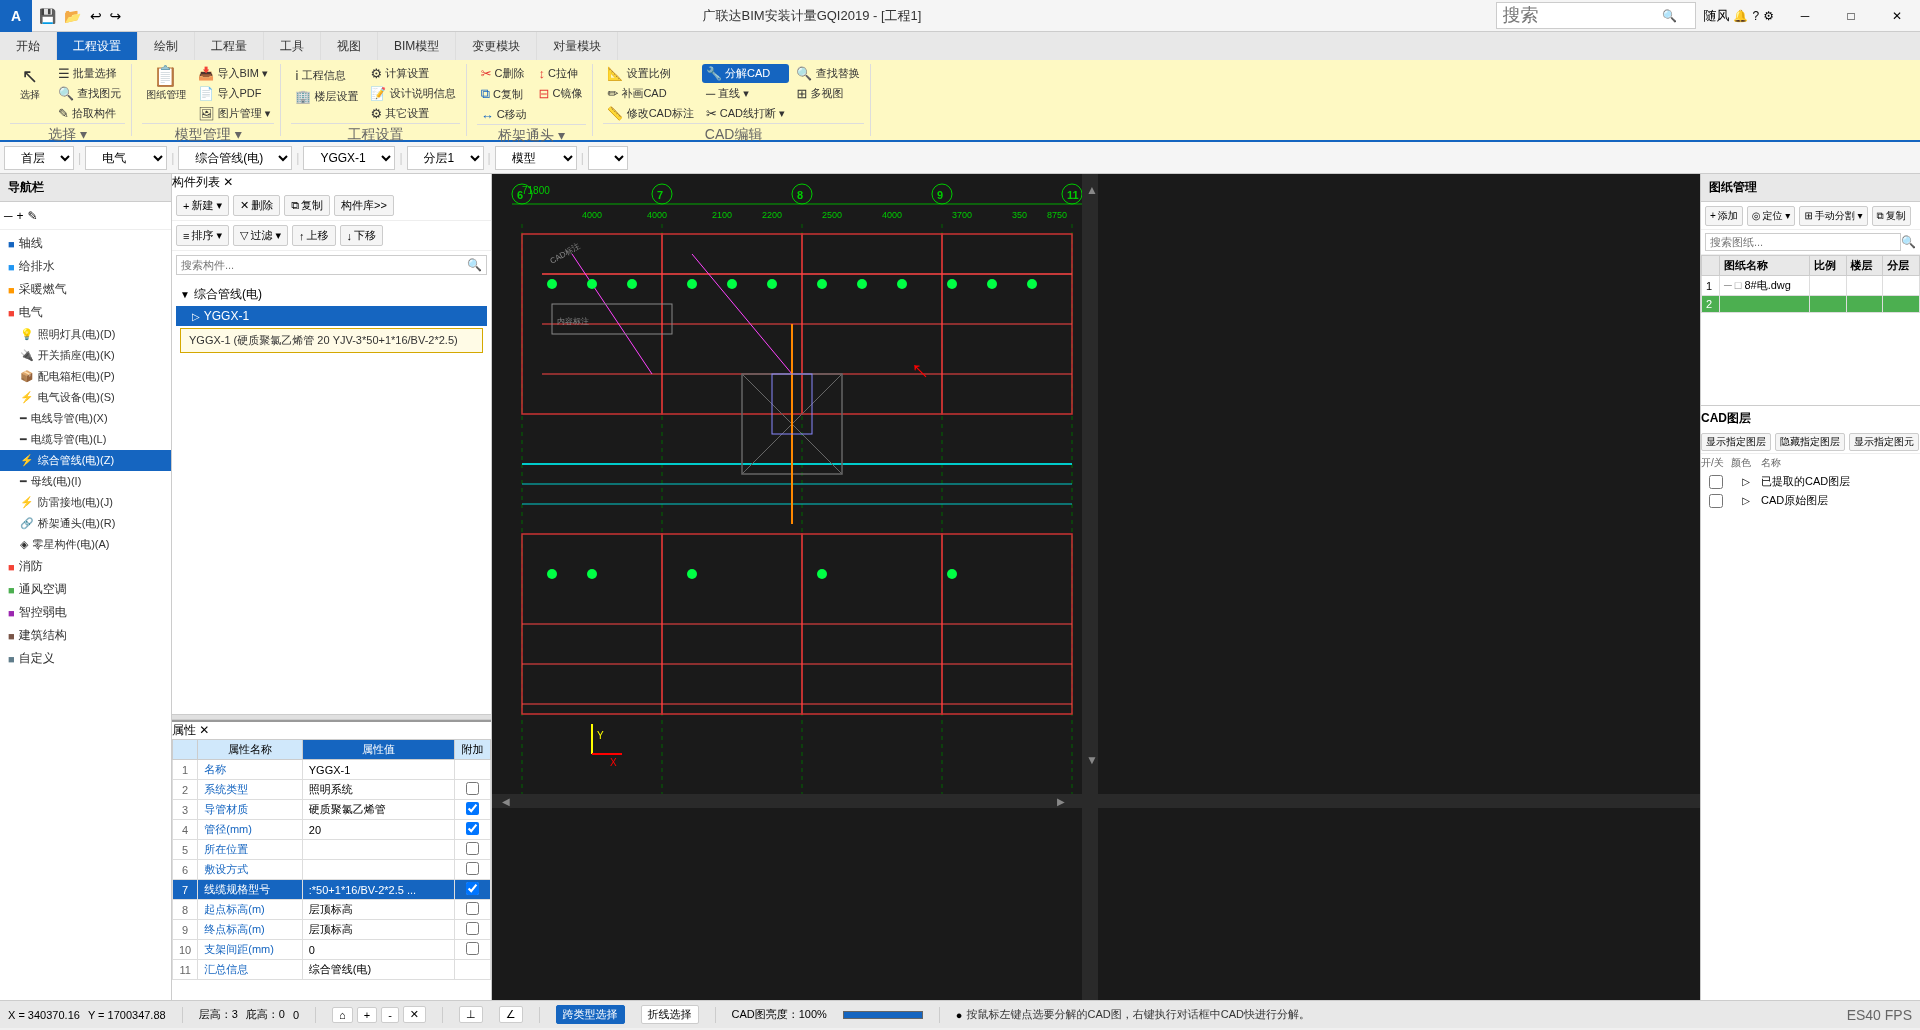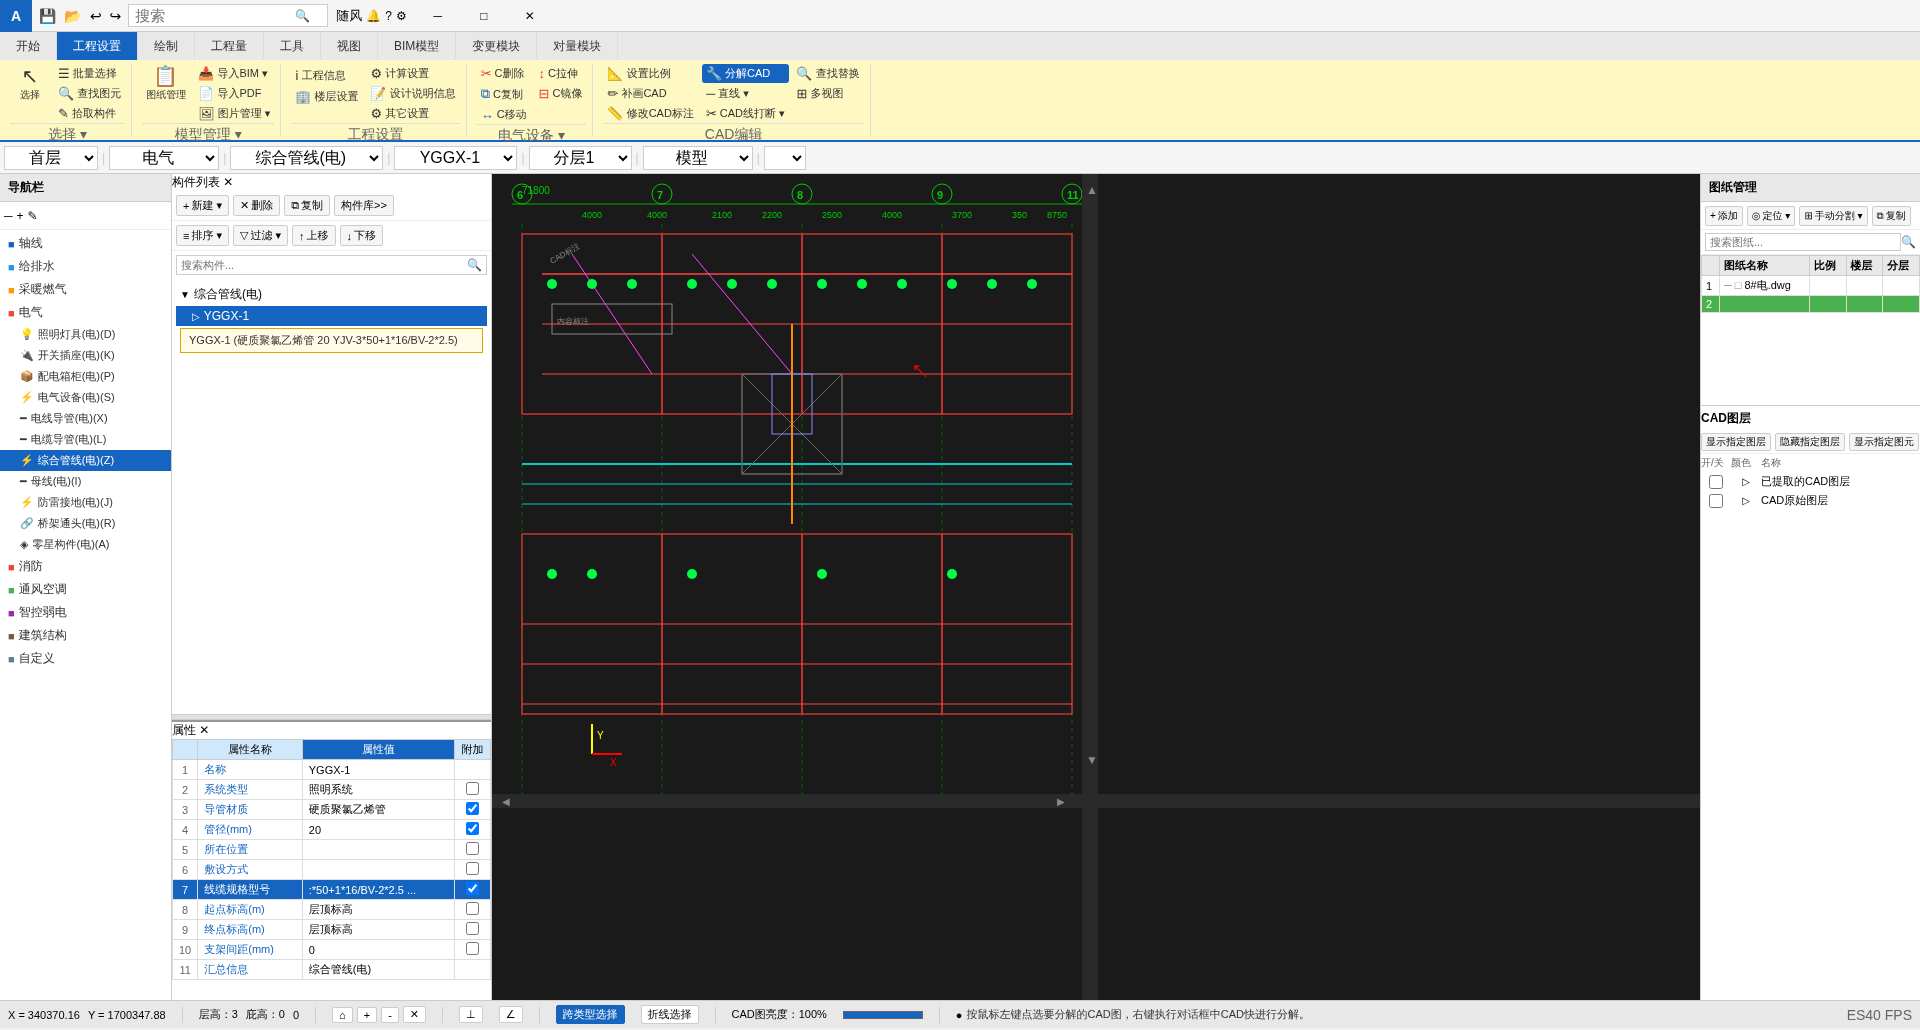--- a/index.html
+++ b/index.html
@@ -38,21 +38,21 @@
     #titlebar .search-area {
       display: flex;
       align-items: center;
       margin-right: 8px;
       border: 1px solid #ccc;
       background: white;
       padding: 2px 6px;
       width: 200px;
     }
     #titlebar .search-area input {
-      border: none; outline: none; font-size: 15px; width: 160px;
+      border: none; outline: none; font-size: 18px; width: 160px;
     }
 
     
     #ribbon {
       background: #fef9c3;
       border-bottom: 2px solid #1565c0;
     }
     #ribbon .ribbon-tabs {
       display: flex;
       height: 28px;
@@ -146,25 +146,24 @@
       background: #f5f5f5;
       border-bottom: 1px solid #ccc;
       display: flex;
       align-items: center;
       gap: 4px;
       padding: 0 4px;
     }
     .toolbar-select {
       height: 24px;
       border: 1px solid #ccc;
-      font-size: 16px;
-      padding: 0 20px;
+      font-size: 12px;
+      padding: 0 12px;
       background: white;
       cursor: pointer;
-      text-align: center;
     }
 
     
     #main-layout {
       display: flex;
       height: calc(1030px - 32px - 28px - 80px - 32px - 28px);
     }
 
     
     #left-nav {
@@ -486,20 +485,21 @@
 
 <div id="titlebar">
   <div class="app-icon">A</div>
 
   <div style="display:flex;align-items:center;gap:2px;padding:0 4px;">
     <span style="cursor:pointer;font-size:14px;padding:0 3px;" title="保存">💾</span>
     <span style="cursor:pointer;font-size:14px;padding:0 3px;" title="打开">📂</span>
     <span style="cursor:pointer;font-size:14px;padding:0 3px;" title="撤销">↩</span>
     <span style="cursor:pointer;font-size:14px;padding:0 3px;" title="重做">↪</span>
   </div>
+  <div class="title-text">广联达BIM安装计量GQI2019 - [工程1]</div>
   <div class="search-area">
     <input type="text" placeholder="搜索" style="">
     <span>🔍</span>
   </div>
   <div style="display:flex;align-items:center;gap:4px;margin-right:8px;">
     <span style="cursor:pointer;font-size:13px;">随风</span>
     <span style="cursor:pointer;">🔔</span>
     <span style="cursor:pointer;">?</span>
     <span style="cursor:pointer;">⚙</span>
   </div>
@@ -623,21 +623,21 @@
           <div class="ribbon-btn-small">
             <span class="s-icon" style="color:#e53935;">↕</span>
             <span>C拉伸</span>
           </div>
           <div class="ribbon-btn-small">
             <span class="s-icon" style="color:#e53935;">⊟</span>
             <span>C镜像</span>
           </div>
         </div>
       </div>
-      <div class="ribbon-group-label">电气设备 ▾</div>
+      <div class="ribbon-group-label">桥架通头 ▾</div>
     </div>
 
     <div class="ribbon-group">
       <div class="ribbon-group-content">
         <div class="ribbon-col">
           <div class="ribbon-btn-small">
             <span class="s-icon">📐</span>
             <span>设置比例</span>
           </div>
           <div class="ribbon-btn-small">

